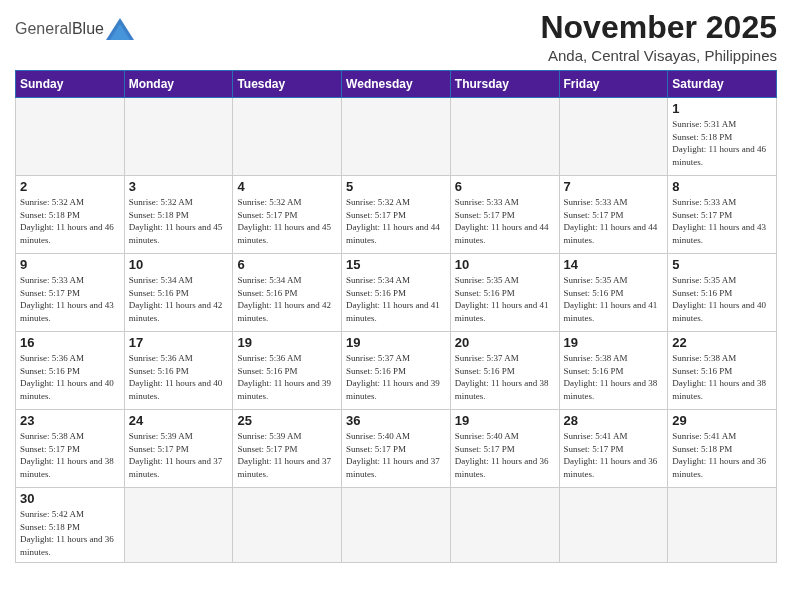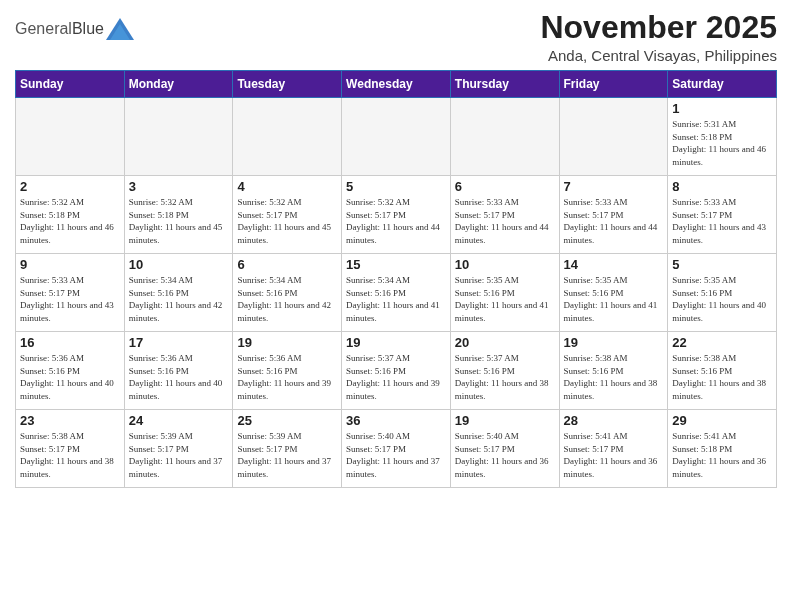--- a/index.html
+++ b/index.html
@@ -257,14 +257,26 @@
         </td>
         <td>
           <span class="day-number">28</span>
           <div class="day-info">Sunrise: 5:41 AM<br>Sunset: 5:17 PM<br>Daylight: 11 hours and 36 minutes.</div>
         </td>
         <td>
           <span class="day-number">29</span>
           <div class="day-info">Sunrise: 5:41 AM<br>Sunset: 5:18 PM<br>Daylight: 11 hours and 36 minutes.</div>
         </td>
       </tr>
+      <tr class="last-row">
+        <td>
+          <span class="day-number">30</span>
+          <div class="day-info">Sunrise: 5:42 AM<br>Sunset: 5:18 PM<br>Daylight: 11 hours and 36 minutes.</div>
+        </td>
+        <td class="empty"></td>
+        <td class="empty"></td>
+        <td class="empty"></td>
+        <td class="empty"></td>
+        <td class="empty"></td>
+        <td class="empty"></td>
+      </tr>
     </tbody>
 </table>
 
 </body></html>

